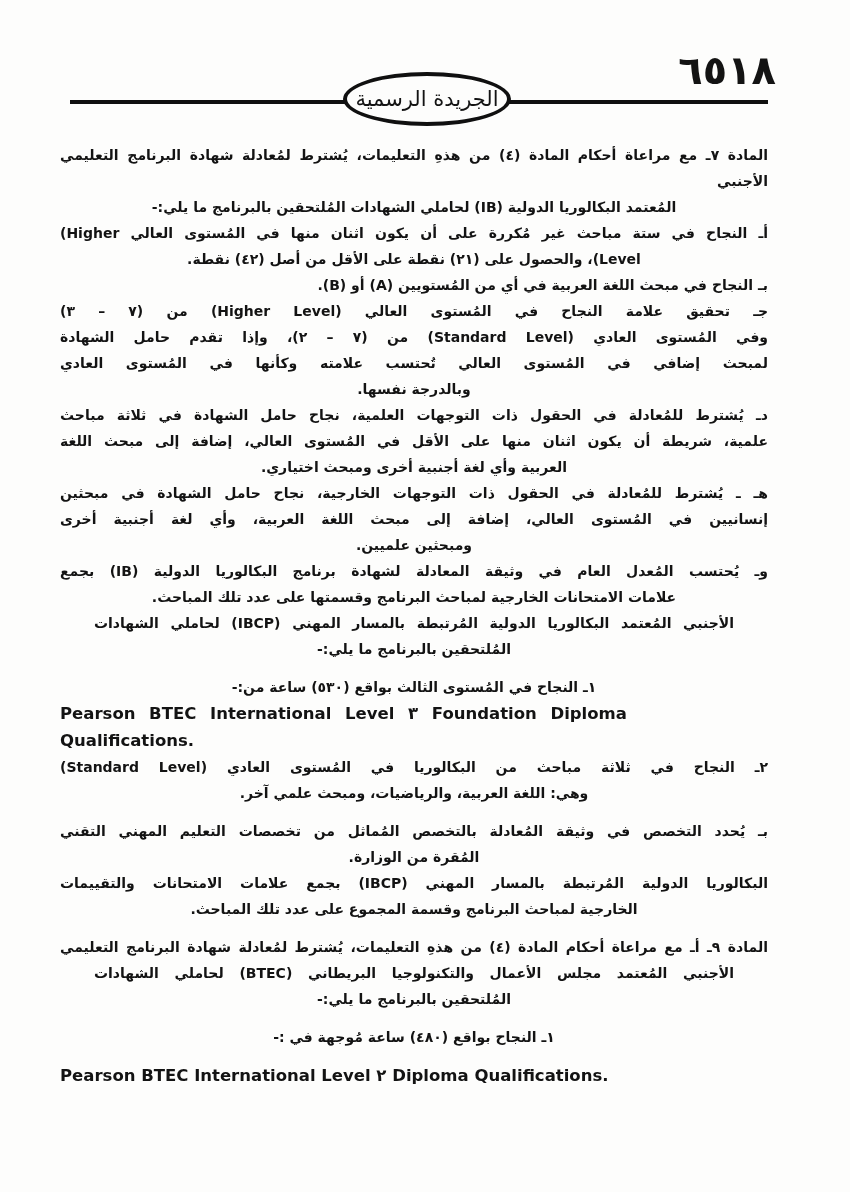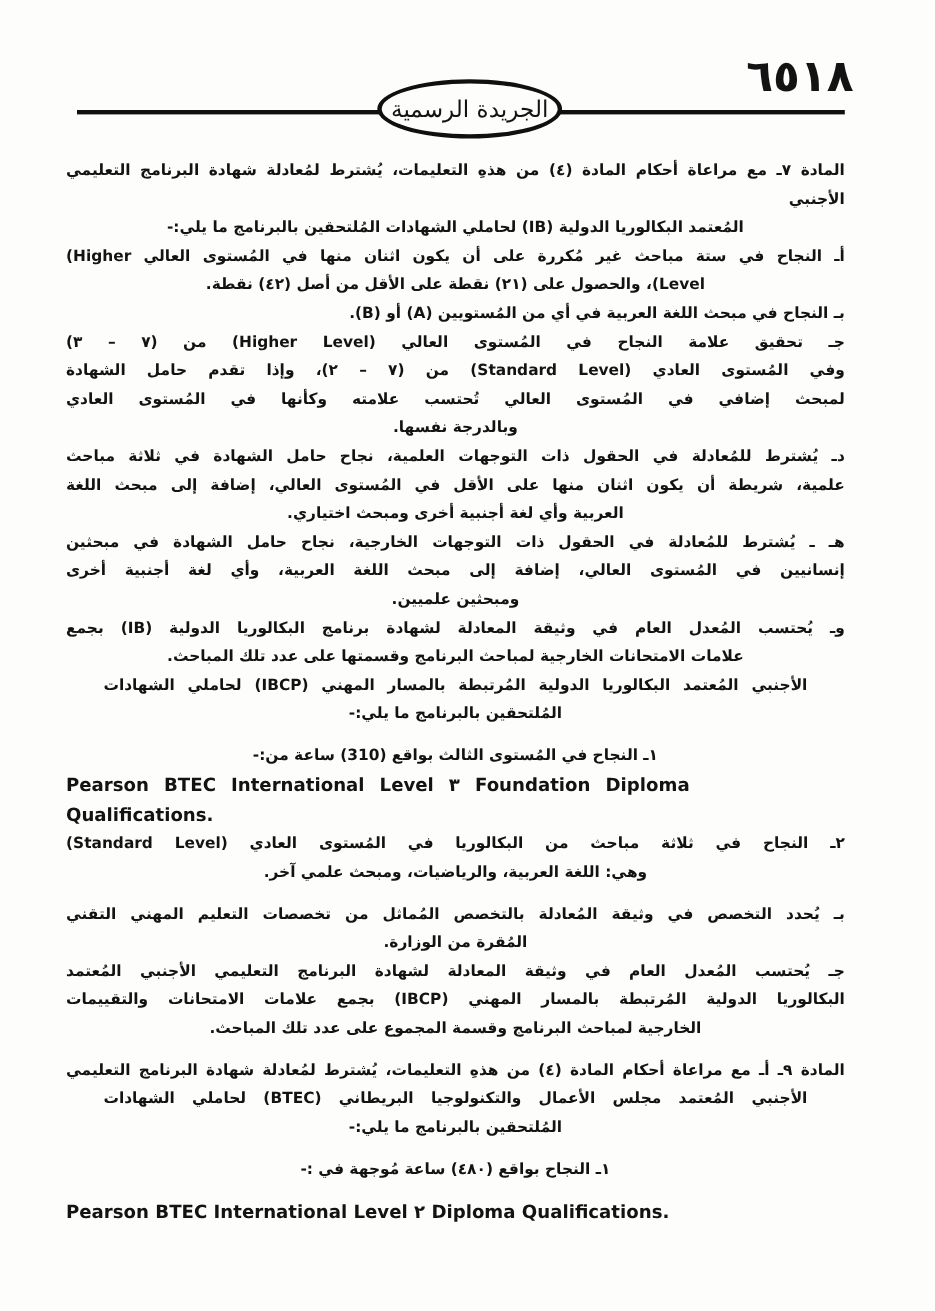--- a/index.html
+++ b/index.html
@@ -70,28 +70,27 @@
       <div class="line j" dir="rtl">دـ يُشترط للمُعادلة في الحقول ذات التوجهات العلمية، نجاح حامل الشهادة في ثلاثة مباحث</div>
       <div class="line j" dir="rtl">علمية، شريطة أن يكون اثنان منها على الأقل في المُستوى العالي، إضافة إلى مبحث اللغة</div>
       <div class="line c" dir="rtl">العربية وأي لغة أجنبية أخرى ومبحث اختياري.</div>
       <div class="line j" dir="rtl">هـ ـ يُشترط للمُعادلة في الحقول ذات التوجهات الخارجية، نجاح حامل الشهادة في مبحثين</div>
       <div class="line j" dir="rtl">إنسانيين في المُستوى العالي، إضافة إلى مبحث اللغة العربية، وأي لغة أجنبية أخرى</div>
       <div class="line c" dir="rtl">ومبحثين علميين.</div>
       <div class="line j" dir="rtl">وـ يُحتسب المُعدل العام في وثيقة المعادلة لشهادة برنامج البكالوريا الدولية (IB) بجمع</div>
       <div class="line c" dir="rtl">علامات الامتحانات الخارجية لمباحث البرنامج وقسمتها على عدد تلك المباحث.</div>
       <div class="line j ind" dir="rtl">الأجنبي المُعتمد البكالوريا الدولية المُرتبطة بالمسار المهني (IBCP) لحاملي الشهادات</div>
       <div class="line c" dir="rtl">المُلتحقين بالبرنامج ما يلي:-</div>
-      <div class="line c gap" dir="rtl">١ـ النجاح في المُستوى الثالث بواقع (310) ساعة من:-</div>
+      <div class="line c gap" dir="rtl">١ـ النجاح في المُستوى الثالث بواقع (٥٣٠) ساعة من:-</div>
       <div class="line l en spread" dir="ltr">Pearson BTEC International Level ٣ Foundation Diploma</div>
       <div class="line l en" dir="ltr">Qualifications.</div>
       <div class="line j" dir="rtl">٢ـ النجاح في ثلاثة مباحث من البكالوريا في المُستوى العادي (Standard Level)</div>
       <div class="line c" dir="rtl">وهي: اللغة العربية، والرياضيات، ومبحث علمي آخر.</div>
       <div class="line j gap" dir="rtl">بـ يُحدد التخصص في وثيقة المُعادلة بالتخصص المُماثل من تخصصات التعليم المهني التقني</div>
       <div class="line c" dir="rtl">المُقرة من الوزارة.</div>
-      <div class="line j" dir="rtl">جـ يُحتسب المُعدل العام في وثيقة المعادلة لشهادة البرنامج التعليمي الأجنبي المُعتمد</div>
       <div class="line j" dir="rtl">البكالوريا الدولية المُرتبطة بالمسار المهني (IBCP) بجمع علامات الامتحانات والتقييمات</div>
       <div class="line c" dir="rtl">الخارجية لمباحث البرنامج وقسمة المجموع على عدد تلك المباحث.</div>
       <div class="line j gap" dir="rtl">المادة ٩ـ أـ مع مراعاة أحكام المادة (٤) من هذهِ التعليمات، يُشترط لمُعادلة شهادة البرنامج التعليمي</div>
       <div class="line j ind" dir="rtl">الأجنبي المُعتمد مجلس الأعمال والتكنولوجيا البريطاني (BTEC) لحاملي الشهادات</div>
       <div class="line c" dir="rtl">المُلتحقين بالبرنامج ما يلي:-</div>
       <div class="line c gap" dir="rtl">١ـ النجاح بواقع (٤٨٠) ساعة مُوجهة في :-</div>
       <div class="line l en gap" dir="ltr">Pearson BTEC International Level ٢ Diploma Qualifications.</div>
     </main>
 
 </div>

